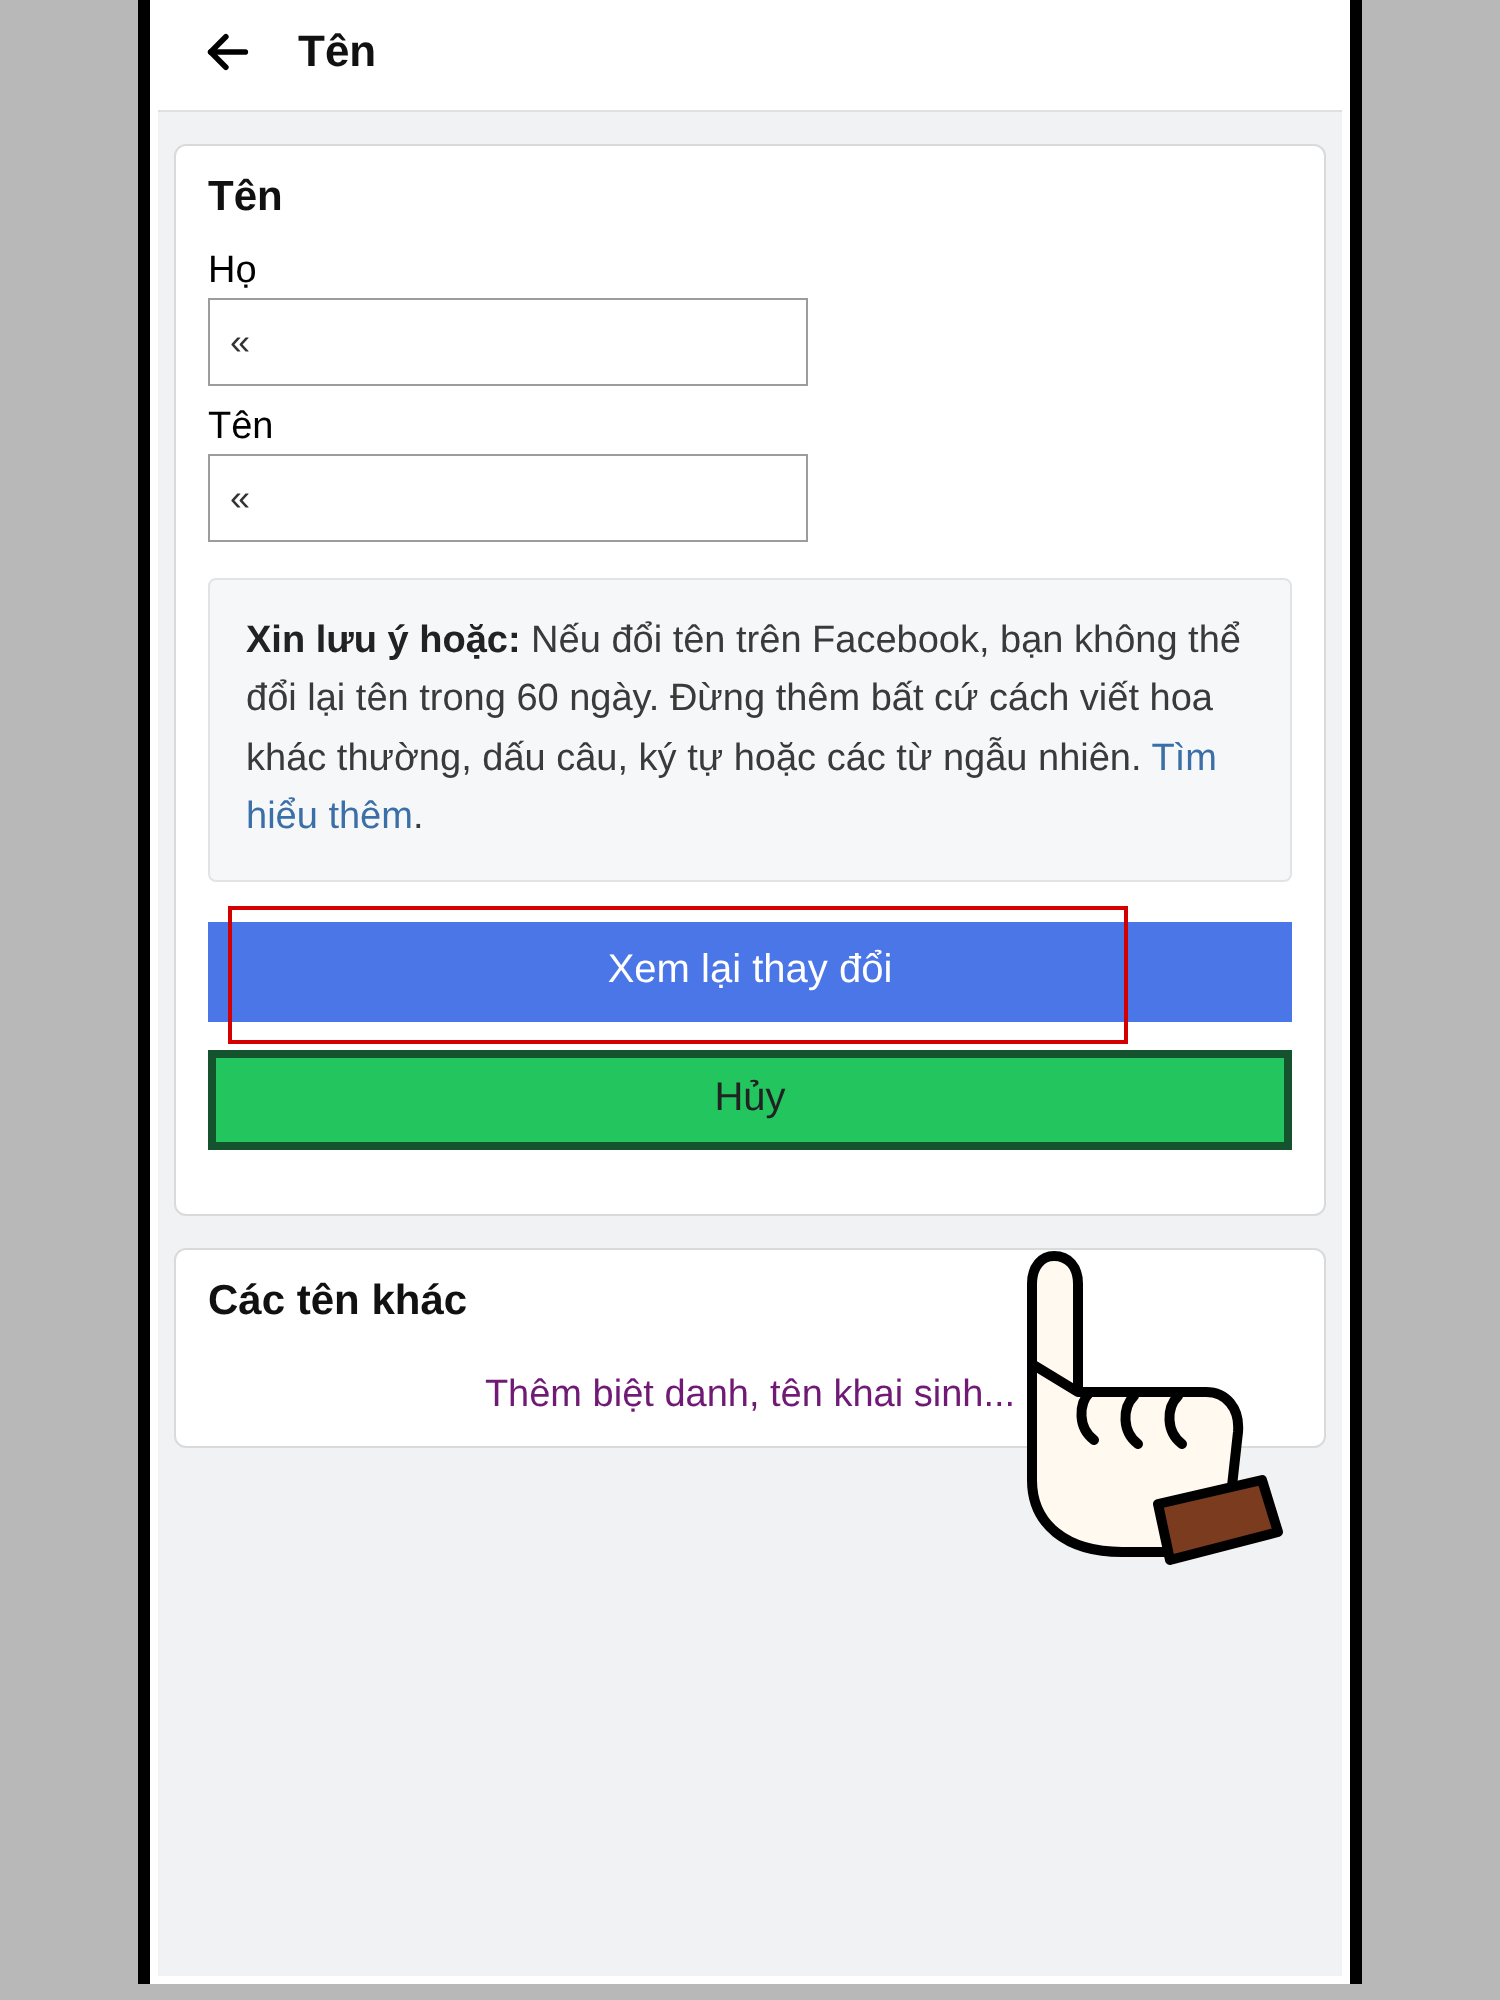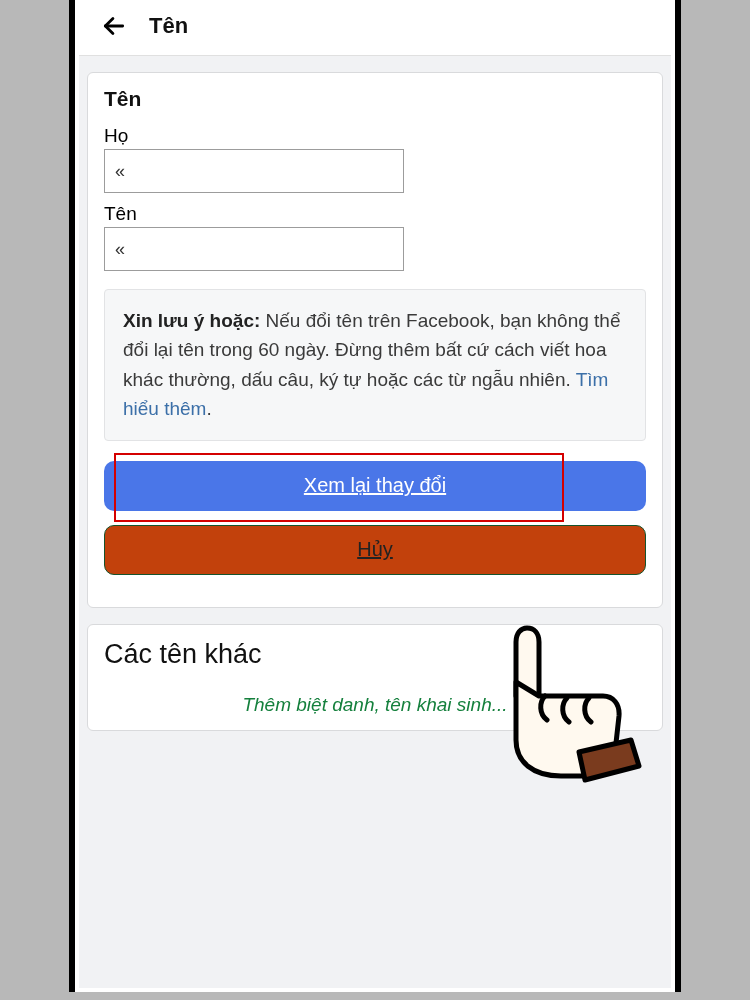--- a/index.html
+++ b/index.html
@@ -92,61 +92,59 @@
     margin: 18px 0 20px 0;
     font-size: 19px;
     line-height: 1.55;
     color: #3a3a3a;
   }
   .notice-bold { font-weight: 700; color: #222; }
   .notice-link { color: #3b6fa8; cursor: pointer; }
   .btn {
     width: 100%;
     height: 50px;
-    border-radius: 10px;
+    border-radius: 0;
     font-size: 20px;
     display: flex;
     align-items: center;
     justify-content: center;
     cursor: pointer;
     margin-bottom: 14px;
-    text-decoration: underline;
   }
   .btn-primary {
     background: #4a76e8;
     color: #fff;
     border: none;
     position: relative;
   }
   .btn-secondary {
-    background: #c2410c;
+    background: #22c55e;
     color: #222;
-    border: 1px solid #14532d;
+    border: 4px solid #14532d;
   }
   .highlight-box {
     position: absolute;
     border: 2px solid #d40000;
     pointer-events: none;
     top: -8px;
     left: 10px;
     width: 450px;
     height: 69px;
   }
   .secondary-card-title {
-    font-size: 27px;
-    font-weight: 400;
+    font-size: 21px;
+    font-weight: 700;
     color: #111;
   }
   .add-nickname {
     text-align: center;
     font-size: 19px;
-    color: #15803d;
+    color: #701a75;
     padding: 24px 0 4px 0;
     cursor: pointer;
-    font-style: italic;
   }
   
   .hand {
     position: absolute;
     left: 388px;
     top: 616px;
     width: 180px;
     height: 180px;
     pointer-events: none;
   }

